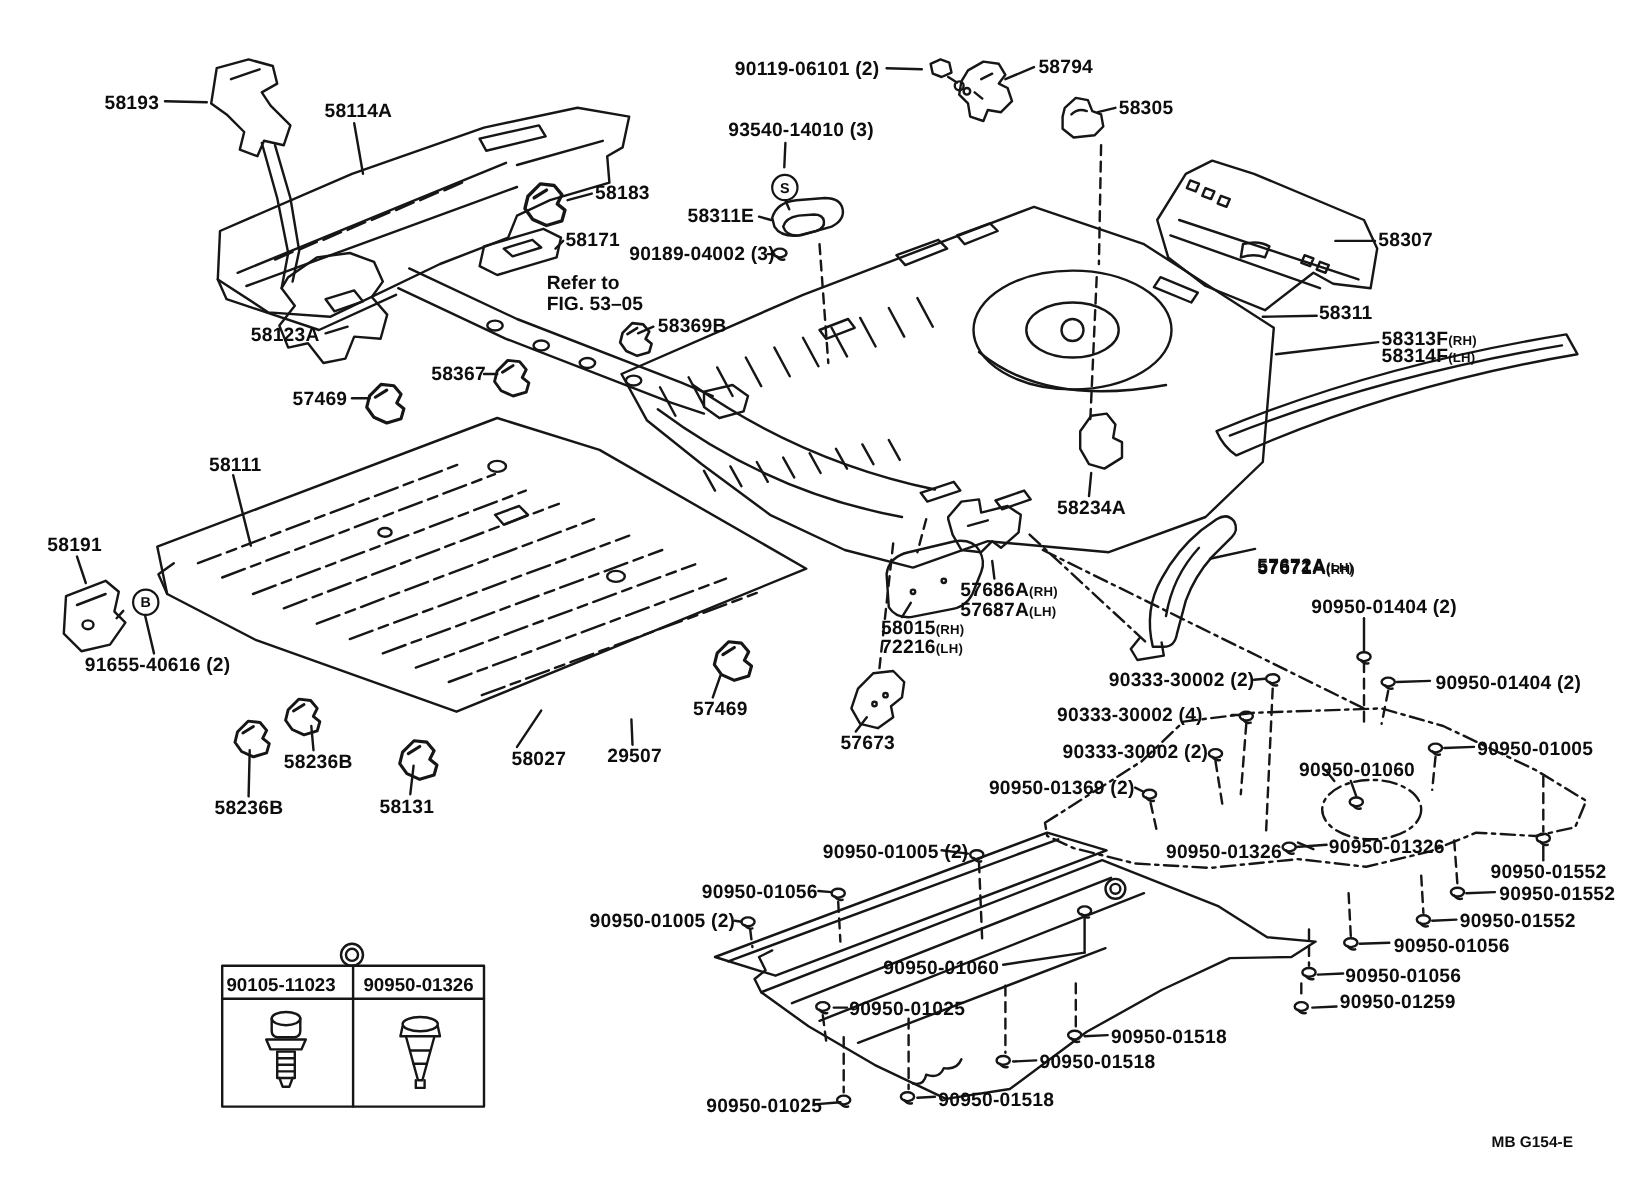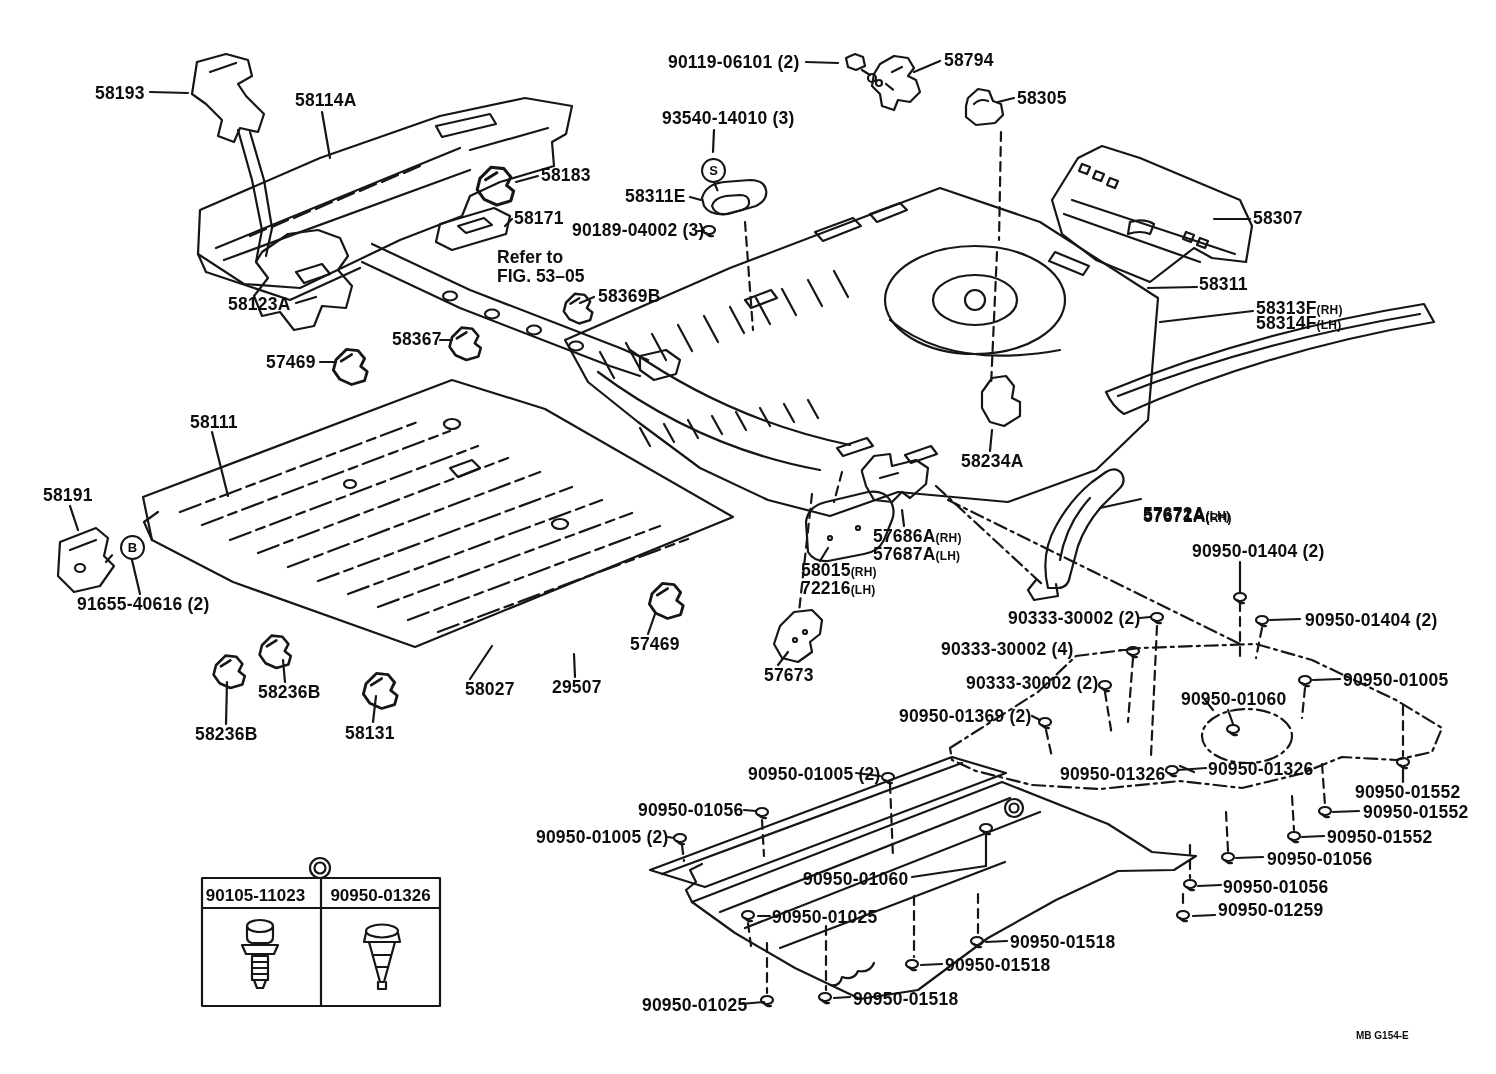--- a/index.html
+++ b/index.html
@@ -9,21 +9,21 @@
   svg path,svg line,svg ellipse,svg circle,svg rect,svg polyline{
       stroke:#161616;fill:none;stroke-width:2.2;stroke-linejoin:round;stroke-linecap:round;}
   .dash{stroke-dasharray:9 6;}
   .dashdot{stroke-dasharray:13 5 3 5;}
   .rib{stroke-dasharray:22 6 9 6;}
   .lbl{position:absolute;font-weight:bold;font-size:17.5px;line-height:1;white-space:nowrap;letter-spacing:.2px;text-align:center;}
   .lbl .sm{font-size:12px;font-weight:bold;}
   .marker{position:absolute;width:21px;height:21px;border:2.5px solid #141414;border-radius:50%;
           display:flex;align-items:center;justify-content:center;font-size:13px;font-weight:bold;background:#fff;}
   .note{position:absolute;font-weight:bold;font-size:17.5px;line-height:19px;white-space:nowrap;}
-  .footer{position:absolute;font-weight:bold;font-size:10px;white-space:nowrap;}
+  .footer{position:absolute;font-weight:bold;font-size:14px;white-space:nowrap;}
   .legend-head{position:absolute;font-weight:bold;font-size:17px;text-align:center;white-space:nowrap;}
 </style>
 </head>
 <body>
 
 <div class="stage">
 
 <svg width="1496" height="1074" viewBox="0 0 1496 1074">
   <defs>
     <g id="clip">
@@ -392,21 +392,21 @@
 <div class="lbl" style="left:1143px;top:506px"><span>57672A</span><span class="sm">(LH)</span></div>
 <div class="lbl" style="left:873px;top:528px"><span>57686A</span><span class="sm">(RH)</span></div>
 <div class="lbl" style="left:873px;top:546px"><span>57687A</span><span class="sm">(LH)</span></div>
 <div class="lbl" style="left:1192px;top:543px">90950-01404 (2)</div>
 <div class="lbl" style="left:801px;top:562px"><span>58015</span><span class="sm">(RH)</span></div>
 <div class="lbl" style="left:801px;top:580px"><span>72216</span><span class="sm">(LH)</span></div>
 <div class="lbl" style="left:77px;top:596px">91655-40616 (2)</div>
 <div class="lbl" style="left:1008px;top:610px">90333-30002 (2)</div>
 <div class="lbl" style="left:1305px;top:612px">90950-01404 (2)</div>
 <div class="lbl" style="left:630px;top:636px">57469</div>
-<div class="lbl" style="left:941px;top:641px">90333-30002 (4)</div>
+<div class="lbl" style="left:961px;top:641px">90333-30002 (4)</div>
 <div class="lbl" style="left:1343px;top:672px">90950-01005</div>
 <div class="lbl" style="left:764px;top:667px">57673</div>
 <div class="lbl" style="left:966px;top:675px">90333-30002 (2)</div>
 <div class="lbl" style="left:465px;top:681px">58027</div>
 <div class="lbl" style="left:552px;top:679px">29507</div>
 <div class="lbl" style="left:258px;top:684px">58236B</div>
 <div class="lbl" style="left:1181px;top:691px">90950-01060</div>
 <div class="lbl" style="left:899px;top:708px">90950-01369 (2)</div>
 <div class="lbl" style="left:195px;top:726px">58236B</div>
 <div class="lbl" style="left:345px;top:725px">58131</div>

